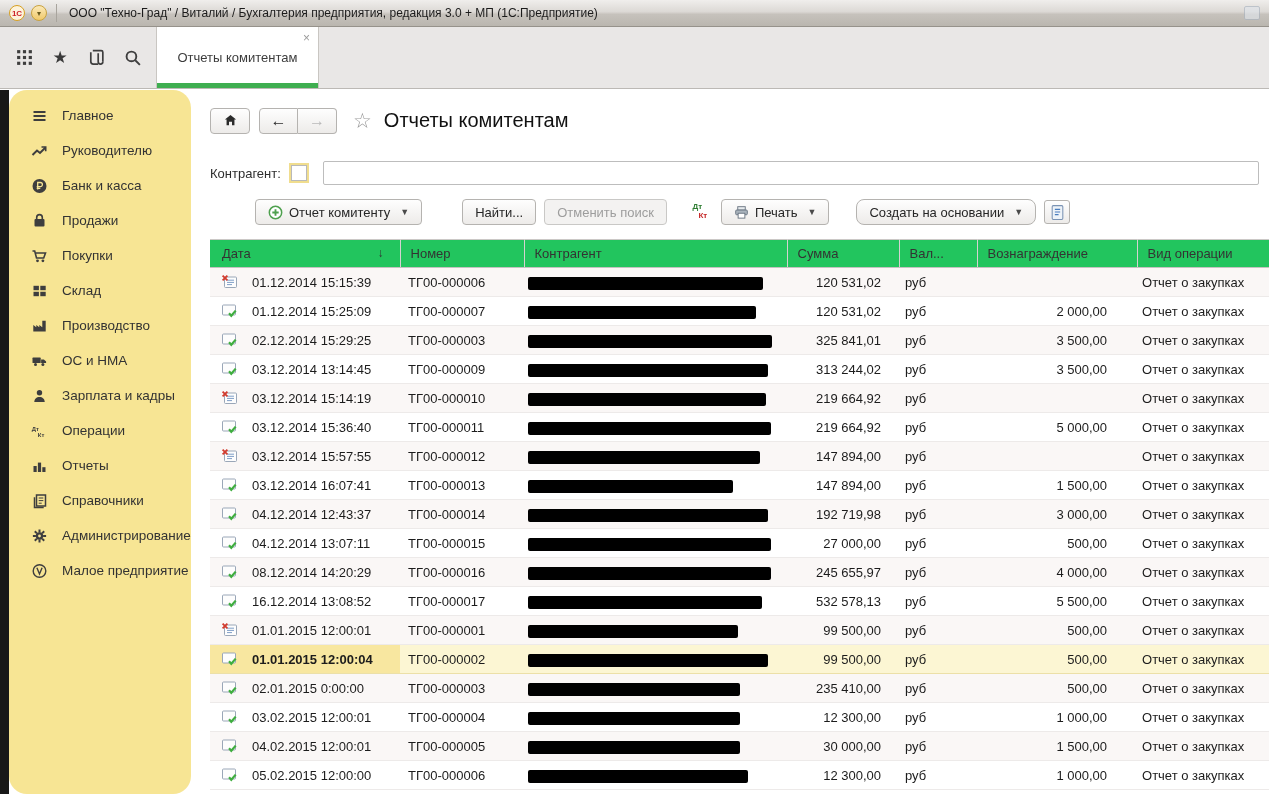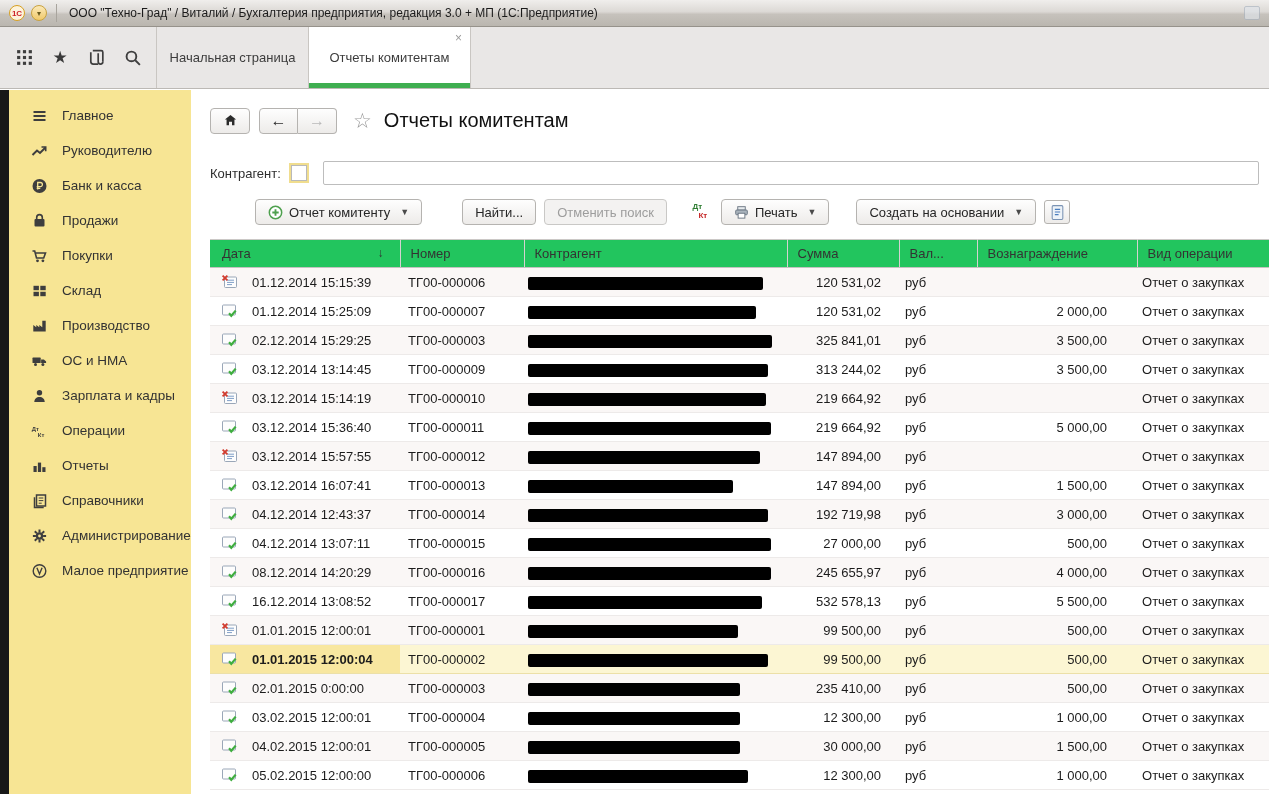--- a/index.html
+++ b/index.html
@@ -29,21 +29,21 @@
   .glyph-icon { font-size:17px; color:#3a3a3a; line-height:1; }
   .tabs { display:flex; }
   .tab { position:relative; width:152px; display:flex; align-items:center; justify-content:center;
     font-size:13px; color:#3c3c3c; border-left:1px solid #c9c6c2; cursor:pointer; white-space:nowrap; }
   .tab.active { width:163px; background:#fff; border-right:1px solid #c9c6c2; }
   .tab.active::after { content:""; position:absolute; left:0; right:0; bottom:0; height:5px; background:var(--accent); }
   .tab-close { position:absolute; top:5px; right:8px; font-size:12px; color:#9b9b9b; line-height:1; cursor:pointer; }
   
   .app-body { position:absolute; top:90px; left:0; right:0; bottom:0; display:flex; }
   .left-strip { width:9px; background:#181818; flex:none; }
-  .sidebar { width:182px; background:var(--sidebar-yellow); padding-top:8px; flex:none; }
+  .sidebar { width:182px; background:var(--sidebar-yellow); padding-top:8px; flex:none;border-radius:18px; }
   .side-item { height:35px; display:flex; align-items:center; gap:13px; padding-left:20px;
     font-size:13.5px; color:#333; cursor:pointer; white-space:nowrap; }
   .s-icon { width:20px; height:18px; display:flex; align-items:center; justify-content:center; flex:none; }
   .s-icon svg { width:17px; height:16px; }
   .main { flex:1; background:#fff; overflow:hidden; }
   
   .nav-row { display:flex; align-items:center; margin:17px 0 0 19px; height:27px; }
   .btn { height:26px; border:1px solid #b5b3b0; border-radius:4px; background:linear-gradient(#fefefe,#edebe9);
     font-size:13px; color:#262626; display:inline-flex; align-items:center; justify-content:center; padding:0 12px; cursor:pointer; }
   .nav-home { width:40px; padding:0; }
@@ -64,21 +64,21 @@
   .toolbar-row { display:flex; align-items:center; margin:13px 0 0 19px; height:26px;padding-left:45px; }
   .drop-arrow { font-size:9px; color:#4a4a4a; margin-left:10px; }
   .btn .b-icon { display:flex; margin-right:6px; }
   .btn .b-icon svg { width:15px; height:15px; }
   .btn.disabled { color:#9d9d9d; background:#f3f2f1; border-color:#c9c8c6; cursor:default; }
   .m-find { margin-left:40px; }
   .m-cancel { margin-left:8px; }
   .icon-btn { border:none; background:none; width:26px; height:24px; display:flex; align-items:center; justify-content:center; cursor:pointer; }
   .m-dtkt { margin-left:20px; }
   .m-print { margin-left:8px; }
-  .m-create { margin-left:27px; }
+  .m-create { margin-left:27px;border-radius:8px; }
   .m-doc { margin-left:8px; border:1px solid #b5b3b0; border-radius:3px; background:linear-gradient(#fefefe,#edebe9); }
   .dtkt-box { font-size:8px; font-weight:bold; line-height:1.1; text-align:left; }
   .dtkt-box .dt { color:#2e7d32; display:block; }
   .dtkt-box .kt { color:#c62828; display:block; margin-left:6px; }
   .icon-btn svg { width:17px; height:17px; }
   
   .table-wrap { margin:14px 0 0 19px; }
   table { border-collapse:collapse; table-layout:fixed; width:1059px; font-size:13px; }
   thead th { background:#22c55e; border-top:1px solid #cbc8c6; border-bottom:1px solid #c5c2c0;
     border-right:1px solid #d5d2d0; font-weight:normal; color:#333; text-align:left; height:28px; padding:0 0 0 10px; white-space:nowrap; overflow:hidden; }
@@ -136,24 +136,20 @@
         </svg>
       </span>
     <span class="tab-icon-btn">
         <svg viewBox="0 0 18 18" fill="none" stroke="#3e3e3e" stroke-width="1.8">
           <circle cx="8" cy="8" r="4.6"></circle>
           <path d="M11.6 11.6 16 16"></path>
         </svg>
       </span>
   </div>
   <div class="tabs">
-      <div class="tab">
-    <span class="tab-label">Начальная страница</span>
-
-  </div>
       <div class="tab active">
     <span class="tab-label">Отчеты комитентам</span>
     <span class="tab-close">×</span>
   </div>
     </div>
 </div>
 
 <div class="app-body">
   <div class="left-strip"></div>
   <aside class="sidebar">

